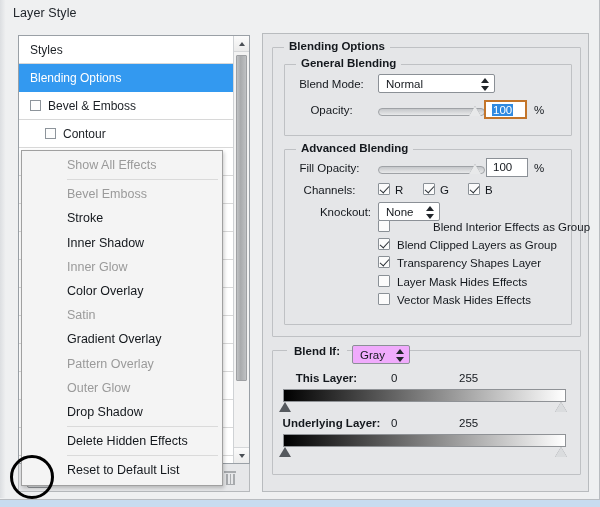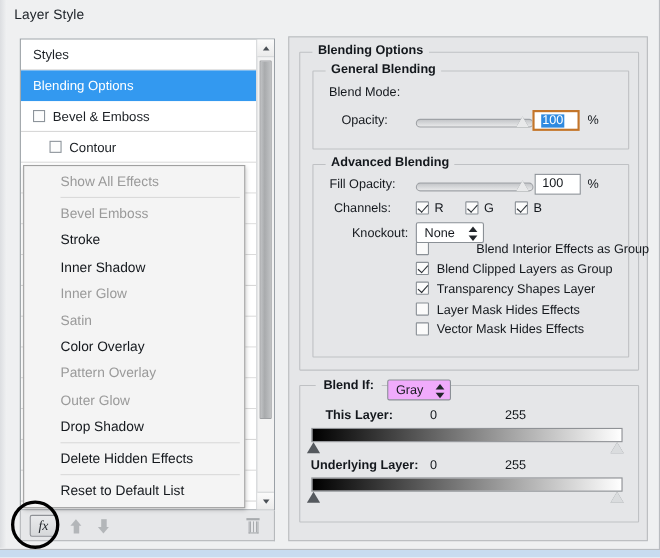--- a/index.html
+++ b/index.html
@@ -113,21 +113,21 @@
   }
 
   
   .ctx-menu {
     position: absolute;
     left: 21px; top: 150px;
     width: 202px;
     background: #f4f4f4;
     border: 1px solid #a0a0a0;
     box-shadow: 1px 2px 4px rgba(0,0,0,.22);
-    padding: 2px 0 3px 0;
+    padding: 2px 0 3px 12px;
     z-index: 40;
   }
   .ctx-item {
     height: 24.2px;
     line-height: 24.2px;
     padding-left: 33px;
     font-size: 12.5px;
     color: #14181d;
     white-space: nowrap;
   }
@@ -430,22 +430,23 @@
     </div>
   </div>
 
   <div class="ctx-menu" id="ctx-menu">
       <div class="ctx-item disabled">Show All Effects</div>
       <div class="ctx-sep"></div>
       <div class="ctx-item disabled">Bevel  Emboss</div>
       <div class="ctx-item">Stroke</div>
       <div class="ctx-item">Inner Shadow</div>
       <div class="ctx-item disabled">Inner Glow</div>
+      <div class="ctx-item">Color Overlay</div>
       <div class="ctx-item disabled">Satin</div>
-      <div class="ctx-item">Color Overlay</div>
+      <div class="ctx-item">Gradient Overlay</div>
       <div class="ctx-item disabled">Pattern Overlay</div>
       <div class="ctx-item disabled">Outer Glow</div>
       <div class="ctx-item">Drop Shadow</div>
       <div class="ctx-sep"></div>
       <div class="ctx-item">Delete Hidden Effects</div>
       <div class="ctx-sep"></div>
       <div class="ctx-item">Reset to Default List</div>
     </div>
 
   <div class="annot-circle"></div>
@@ -454,20 +455,24 @@
 
     <div class="group" style="left:9px; top:13px; width:309px; height:290px;">
       <span class="group-title">Blending Options</span>
     </div>
 
     <div class="group" style="left:21px; top:30px; width:288px; height:72px;">
       <span class="group-title">General Blending</span>
     </div>
 
     <div class="lbl" style="left:28px; top:44px; width:81px;">Blend Mode:</div>
+    <div class="combo" style="left:115px; top:40px; width:117px;">
+      <span>Normal</span>
+      <span class="stepper"></span>
+    </div>
 
     <div class="lbl" style="left:28px; top:70px; width:81px;">Opacity:</div>
     <div class="slider-track" style="left:115px; top:74px; width:107px;"></div>
     <div class="slider-knob" style="left:206px; top:72px;"></div>
     <div class="numfield focused" style="left:221px; top:66px; width:43px;">
       <span class="sel">100</span>
     </div>
     <div class="pct" style="left:271px; top:70px;">%</div>
 
     <div class="group" style="left:21px; top:115px; width:288px; height:176px;">

